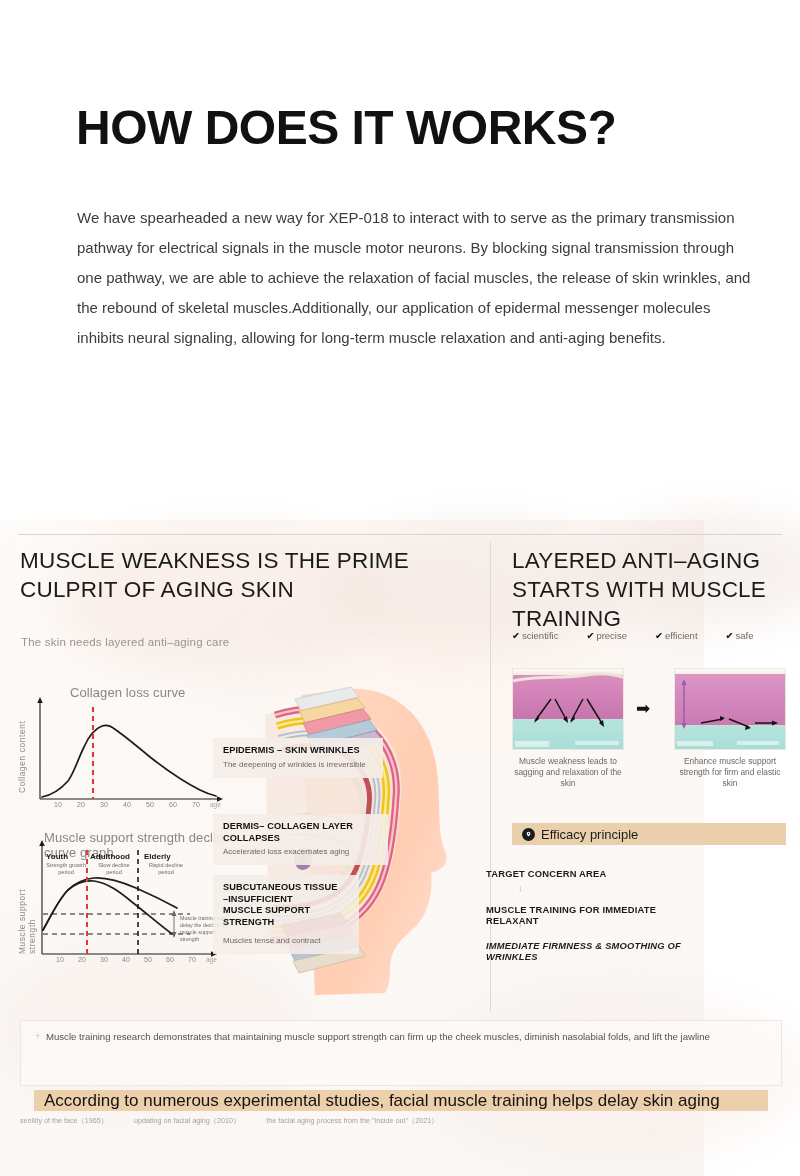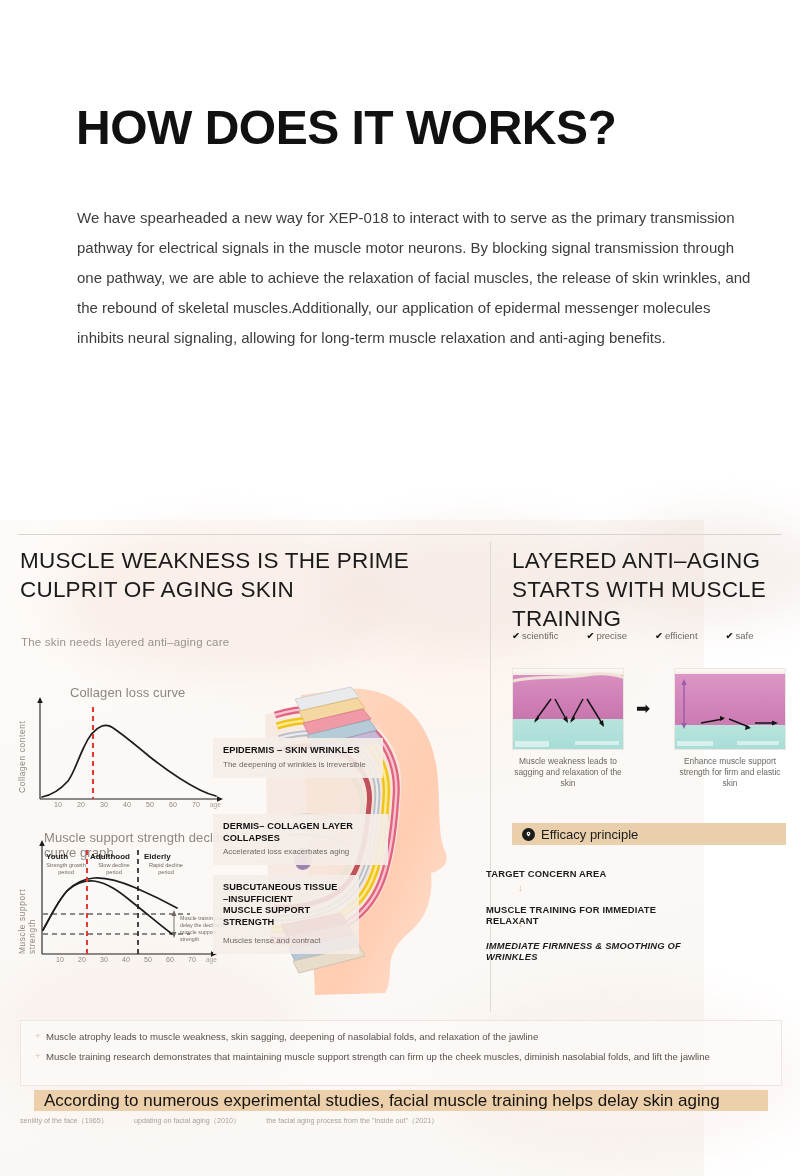--- a/index.html
+++ b/index.html
@@ -374,21 +374,20 @@
       <span class="lab">Efficacy principle</span>
     </div>
 
     <div class="step" style="top:348px;">TARGET CONCERN AREA</div>
     <div class="step-arrow" style="top:364px;">↓</div>
     <div class="step" style="top:384px;">MUSCLE TRAINING FOR IMMEDIATE RELAXANT</div>
     <div class="step-arrow" style="top:400px;">↓</div>
     <div class="step" style="top:420px;font-style:italic;">IMMEDIATE FIRMNESS &amp; SMOOTHING OF WRINKLES</div>
 
     <div class="note-box">
-      <div class="note-item">Muscle atrophy leads to muscle weakness, skin sagging, deepening of nasolabial folds, and relaxation of the jawline</div>
       <div class="note-item">Muscle training research demonstrates that maintaining muscle support strength can firm up the cheek muscles, diminish nasolabial folds, and lift the jawline</div>
     </div>
 
     <div class="concl">
       <span class="t">According to numerous experimental studies, facial muscle training helps delay skin aging</span>
     </div>
 
     <div class="cites">
       <span class="c">senility of the face（1965）</span>
       <span class="c">updating on facial aging（2010）</span>

